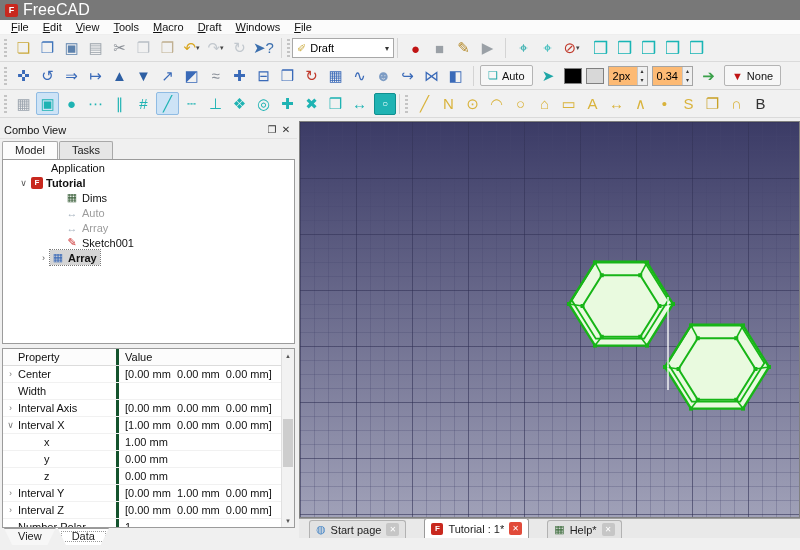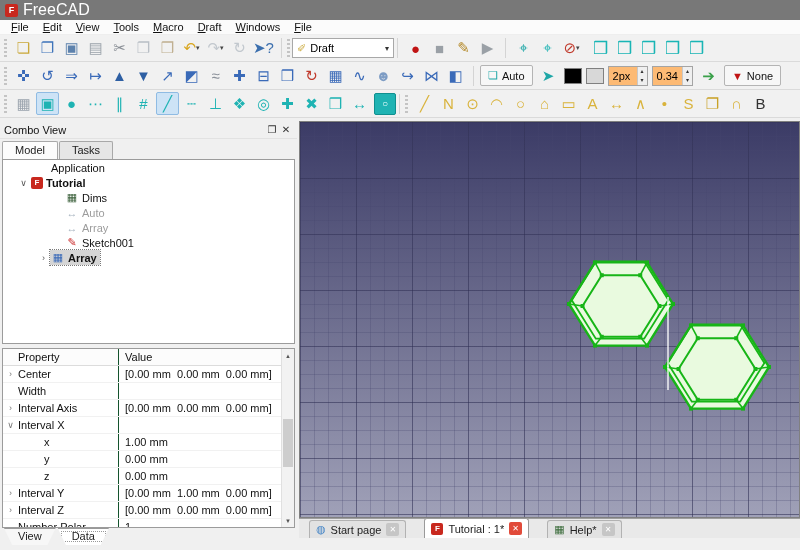--- a/index.html
+++ b/index.html
@@ -62,21 +62,21 @@
   .tree-row.selected .tcontent { background:#d5d5d5; outline:1px dotted #7a7a7a; }
   .ticon { width:14px; text-align:center; font-size:11px; margin-right:3px; flex:none; }
   .ticon.logo { width:12px; height:12px; background:#c8281e; color:#fff; border-radius:2px; font-size:8px; font-weight:bold;
                 display:inline-flex; align-items:center; justify-content:center; }
   .tlab { color:#111; } .tree-row.bold .tlab { font-weight:bold; } .tree-row.dim .tlab { color:#9c9c9c; }
   .splitter { height:4px; }
   .prop-box { flex:1; margin:0 2px; background:#fff; border:1px solid #9b9b9b; overflow:hidden; font-size:11px; position:relative; }
   .prows { margin-right:13px; }
   .prow { display:flex; align-items:stretch; height:17px; border-bottom:1px solid #f1f1f1; }
   .prow.head { background:#fcfcfc; border-bottom:1px solid #dcdcdc; }
-  .pleft { display:flex; align-items:center; width:116px; border-right:1px solid #14532d; flex:none; }
+  .pleft { display:flex; align-items:center; width:116px; border-right:3px solid #14532d; flex:none; }
   .pexp { width:15px; text-align:center; font-size:9px; color:#777; flex:none; }
   .pname { color:#111; white-space:nowrap; }
   .prow.child .pname { padding-left:26px; }
   .pval { flex:1; display:flex; align-items:center; padding-left:6px; color:#111; white-space:pre; overflow:hidden; }
   .pscroll { position:absolute; right:0; top:0; bottom:0; width:13px; background:#f2f2f2; border-left:1px solid #e0e0e0; }
   .pscroll .sarr { height:13px; display:flex; align-items:center; justify-content:center; font-size:6px; color:#555; }
   .pscroll .sarr.down { position:absolute; bottom:0; left:0; right:0; }
   .pscroll .thumb { position:absolute; top:70px; left:1px; right:1px; height:48px; background:#cdcdcd; }
   .bottom-tabs { height:22px; display:flex; padding-left:4px; gap:2px; align-items:flex-start; }
   .btab { font-size:11px; color:#222; background:#f7f7f7; padding:1px 14px 3px;
@@ -517,20 +517,21 @@
                 <span class="pexp">›</span>
                 <span class="pname">Interval Axis</span>
               </span>
               <span class="pval">[0.00 mm  0.00 mm  0.00 mm]</span>
             </div>
             <div class="prow">
               <span class="pleft">
                 <span class="pexp">∨</span>
                 <span class="pname">Interval X</span>
               </span>
+              <span class="pval">[1.00 mm  0.00 mm  0.00 mm]</span>
             </div>
             <div class="prow child">
               <span class="pleft">
                 <span class="pexp"></span>
                 <span class="pname">x</span>
               </span>
               <span class="pval">1.00 mm</span>
             </div>
             <div class="prow child">
               <span class="pleft">

